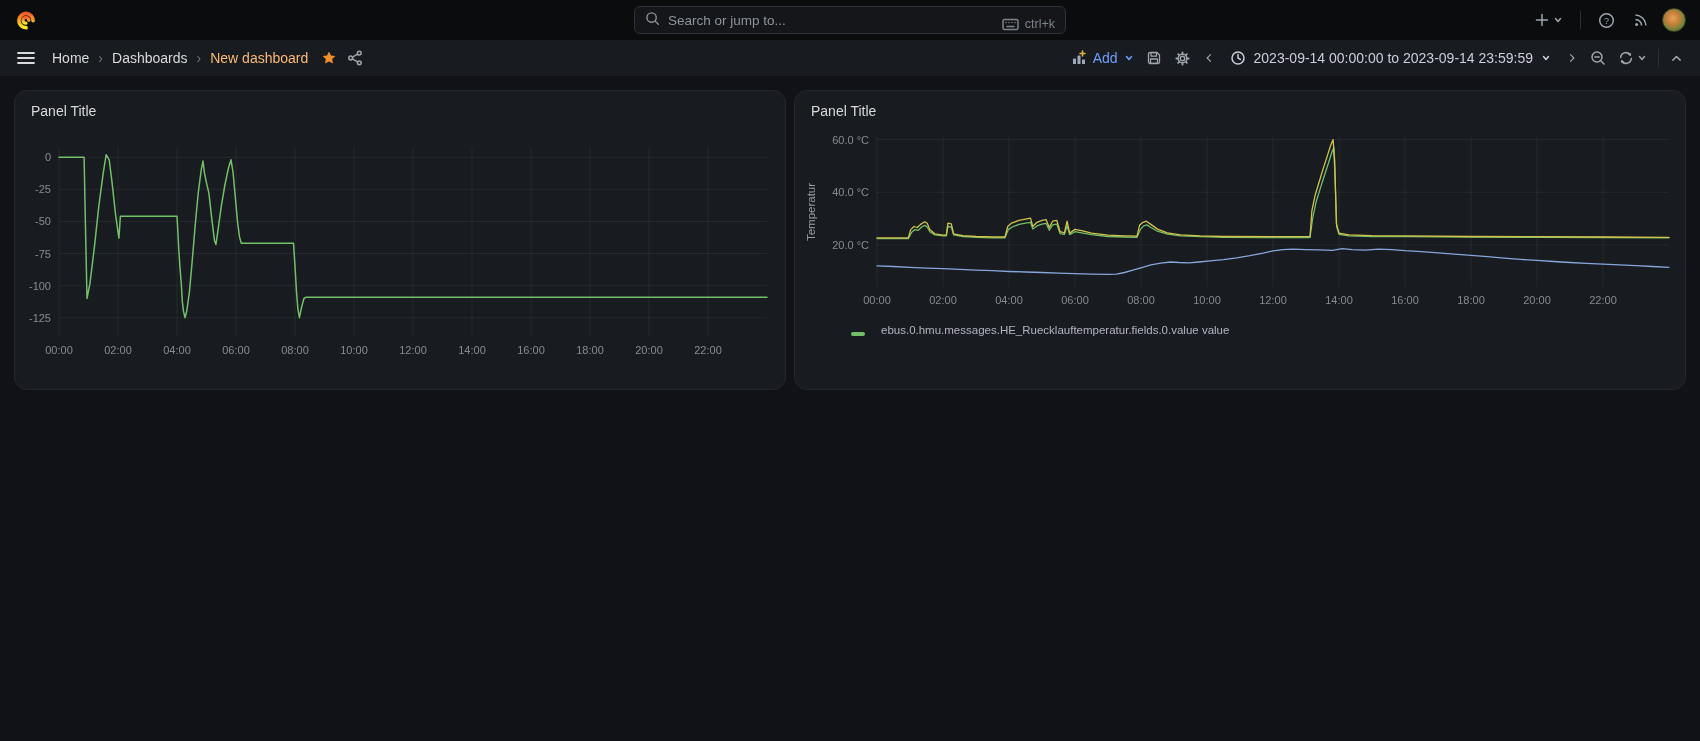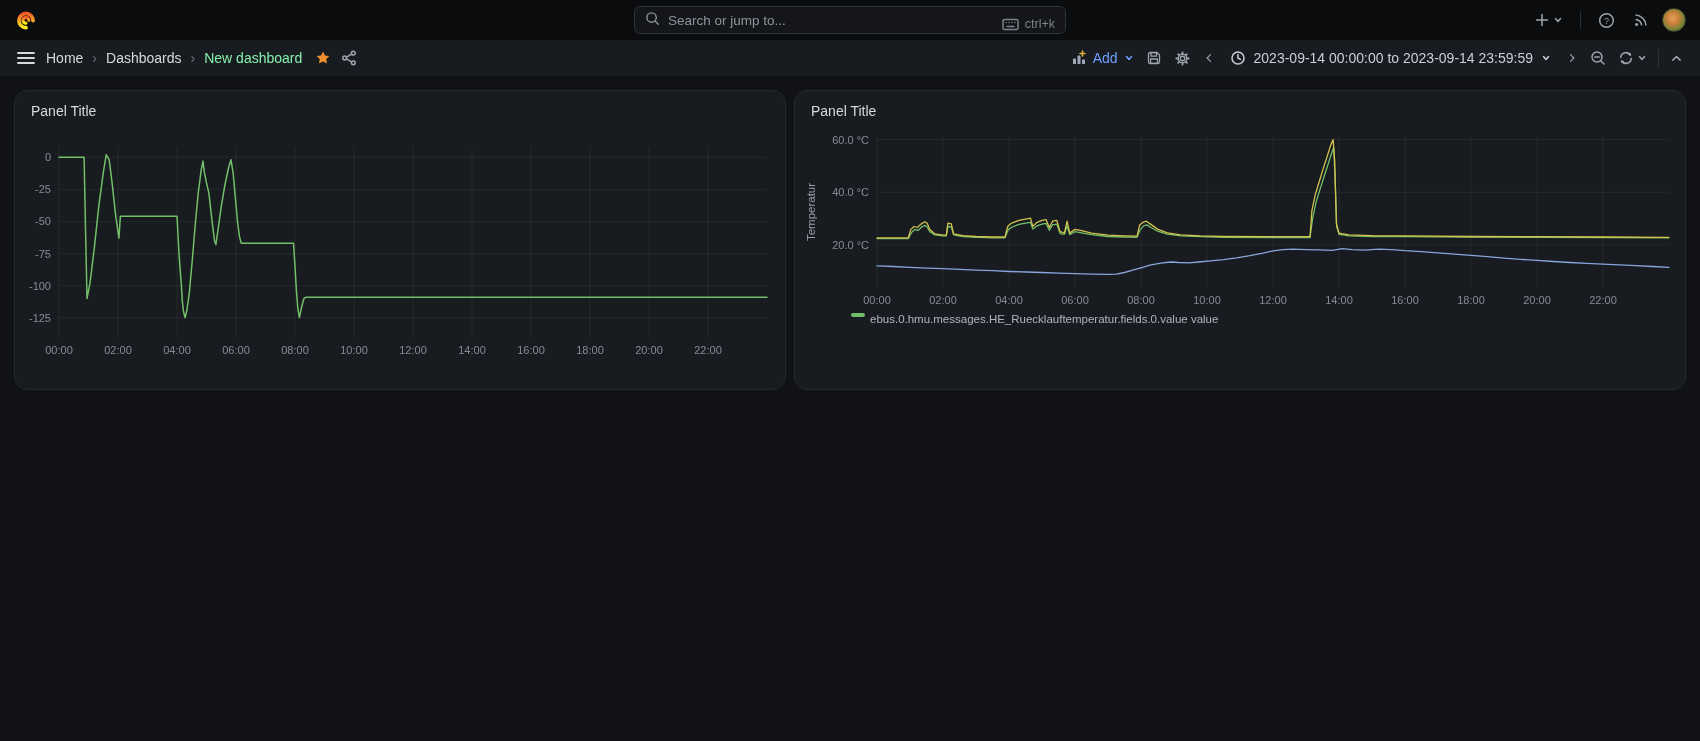--- a/index.html
+++ b/index.html
@@ -32,23 +32,23 @@
   .avatar{
     width:24px; height:24px; border-radius:50%; cursor:pointer; flex:0 0 auto;
     background:radial-gradient(circle at 45% 42%, #e5a35a 0%, #c97f3a 34%, #7c8437 62%, #42511f 100%);
     border:1px solid #3a3f2a;
   }
   
   .toolbar{
     height:36px; background:#181b1f; display:flex; align-items:center;
     padding:0 12px; font-size:14px;
   }
-  .crumbs{ display:flex; align-items:center; margin-left:6px;justify-content:center; }
+  .crumbs{ display:flex; align-items:center; margin-left:12px;justify-content:center; }
   .crumb{ color:#d8d9da; cursor:pointer; }
-  .crumb.current{ color:#86efac; cursor:default; }
+  .crumb.current{ color:#fdba74; cursor:default; }
   .sep{ color:#6e7480; margin:0 9px; font-size:14px; }
   .tb-right{ margin-left:auto; display:flex; align-items:center; gap:2px;justify-content:flex-end; }
   .addbtn{ color:#6e9fff; font-weight:500; font-size:14px; gap:6px; }
   .timebtn{ gap:8px; color:#ccccdc; font-size:14px; padding:4px 8px; }
   .timebtn .timetext{ white-space:nowrap; }
   
   main{ padding:14px; display:flex; gap:8px; align-items:flex-start; }
   .panel{
     background:#181b1f; border:1px solid #25272e; border-radius:13px;
     height:300px; padding:9px 8px 4px;
@@ -56,21 +56,21 @@
   .panel-left{ width:772px; }
   .panel-right{ width:892px; }
   .panel h2{
     margin:0; padding:1px 8px 2px; font-size:14px; font-weight:500;
     color:#d8d9da; line-height:20px; cursor:pointer;
   }
   svg.chart{ display:block; }
   svg.chart .tick{ fill:rgba(204,204,220,0.62); font-size:11px; font-family:"Liberation Sans",sans-serif; }
   svg.chart .ylab{ fill:rgba(204,204,220,0.72); font-size:11.5px; }
   .legend{ display:flex; flex-direction:column; }
-  .legend-row{ display:flex; align-items:flex-start; gap:5px; height:23px; cursor:pointer; }
+  .legend-row{ display:flex; align-items:flex-end; gap:16px; height:23px; cursor:pointer; }
   .panel-left .legend{ padding-left:8px; }
   .panel-right .legend{ padding-left:48px; }
   .chip{ width:14px; height:4px; border-radius:2px; display:inline-block; flex:0 0 auto; }
   .legend-label{ font-size:11.5px; color:rgba(204,204,220,0.85); white-space:nowrap; }
   .ib{ stroke:currentColor; stroke-width:1.5; fill:none; stroke-linecap:round; stroke-linejoin:round; }
 </style>
 </head>
 <body>
 
 <header class="topnav">

